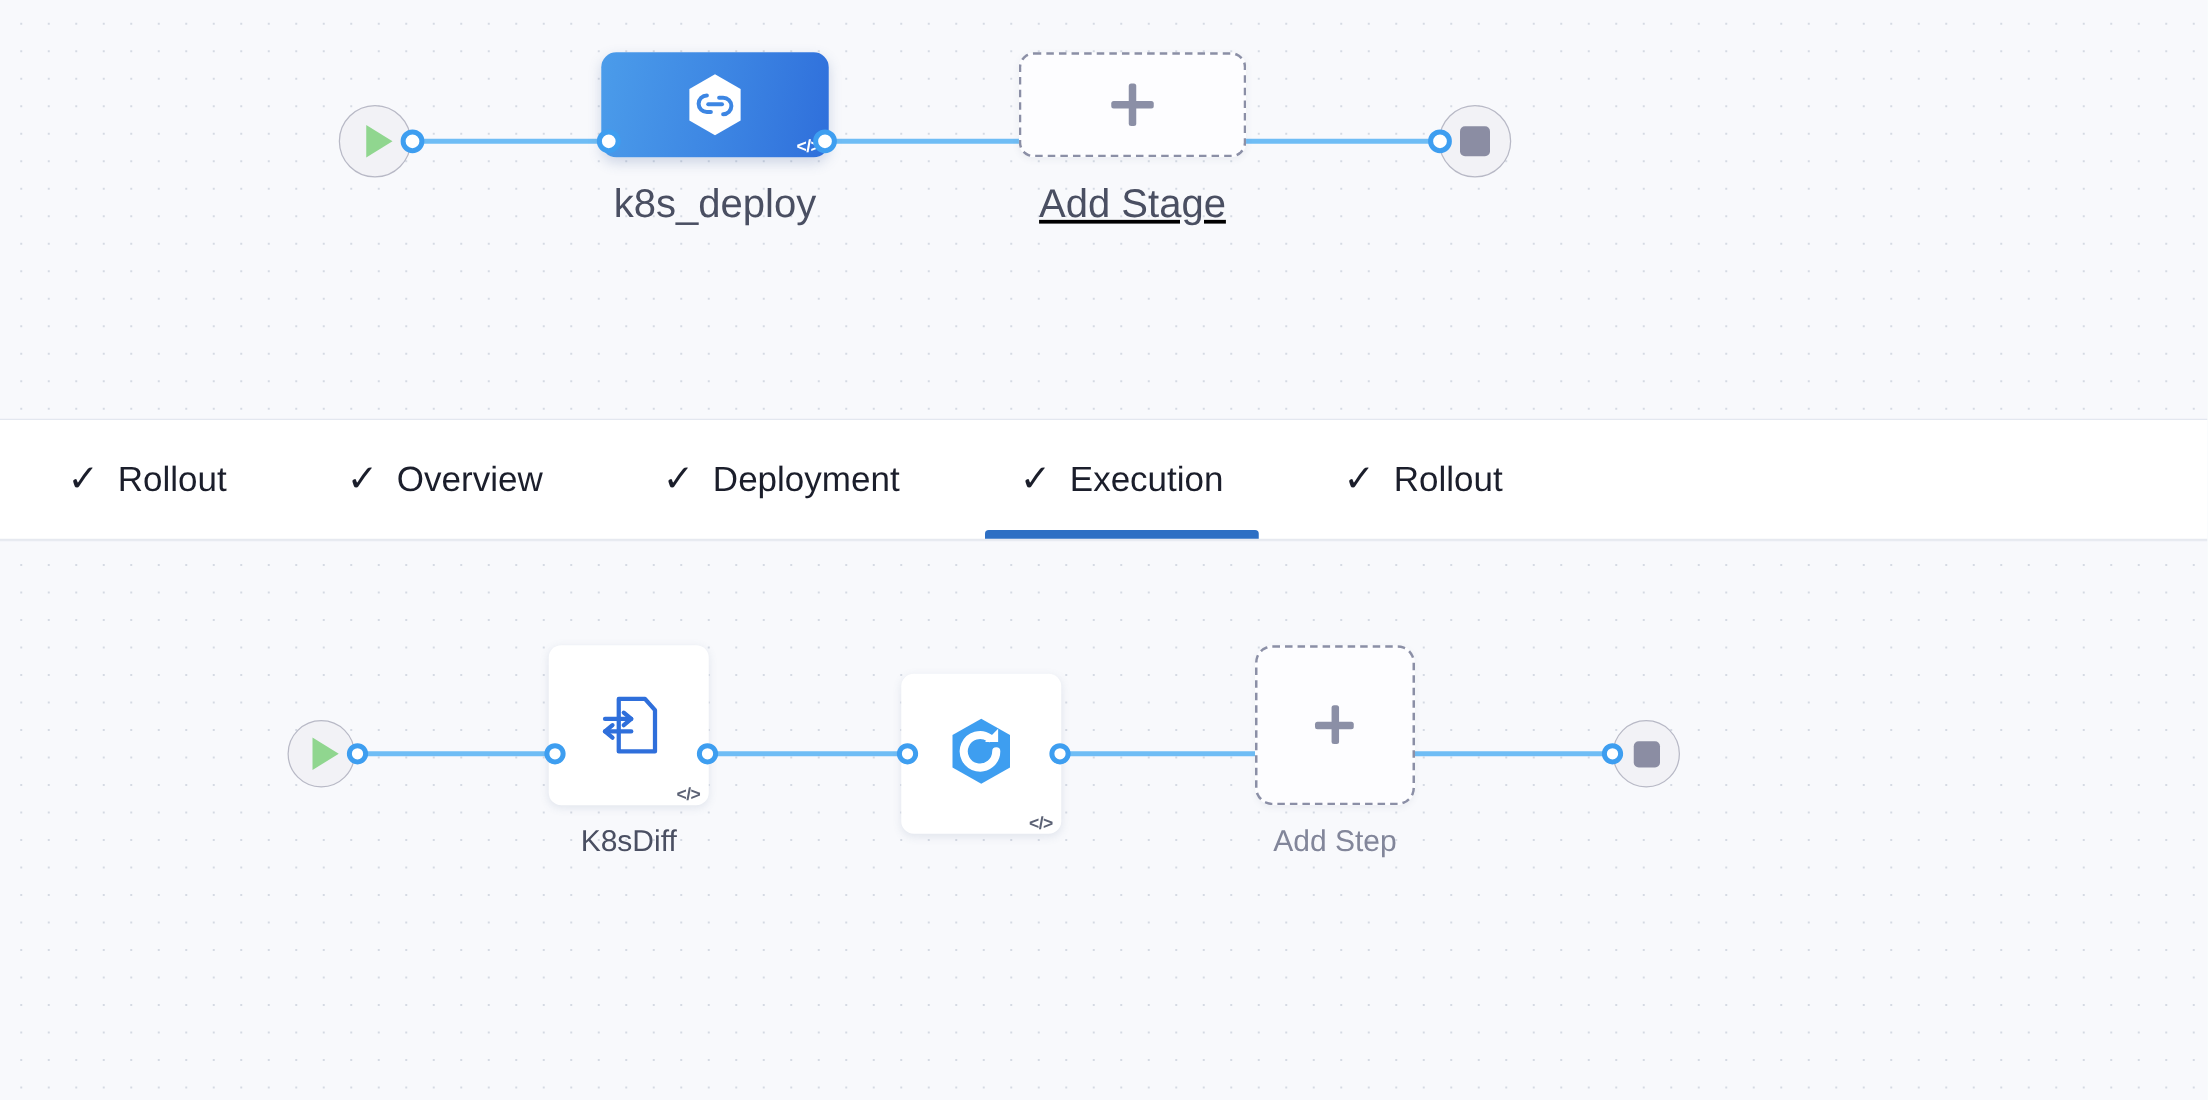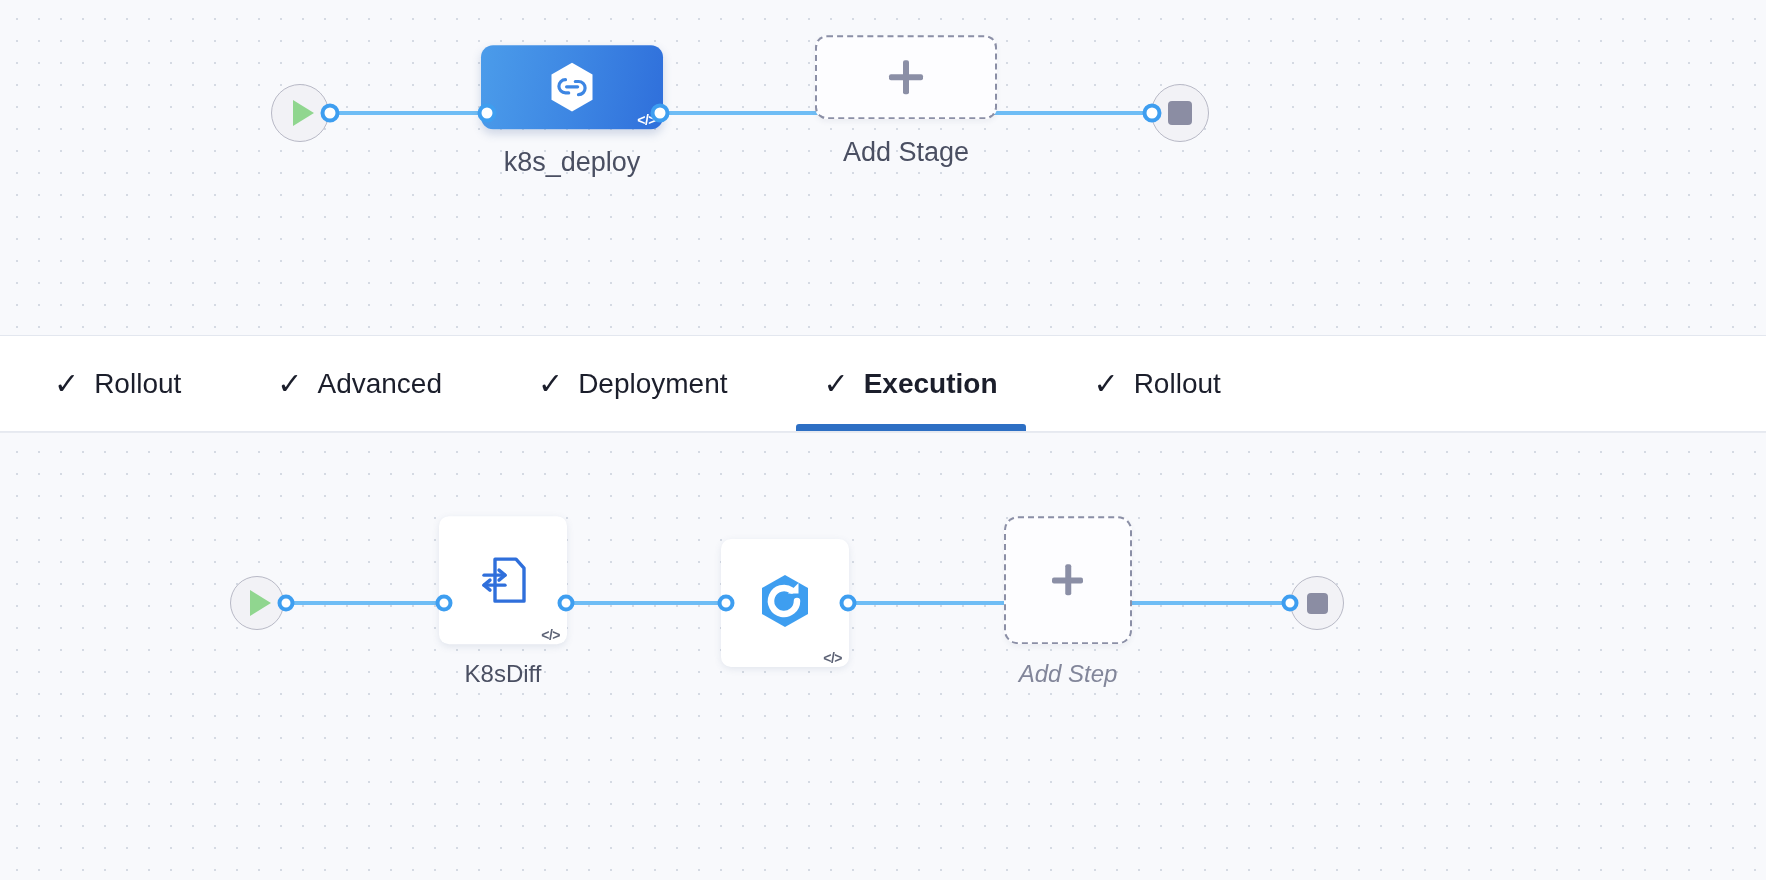--- a/index.html
+++ b/index.html
@@ -187,21 +187,21 @@
   .plus::before { left: 50%; top: 2px;  width: 6px; height: 34px; transform: translateX(-50%); }
   .plus::after  { top: 50%; left: 2px;  height: 6px; width: 34px; transform: translateY(-50%); }
 
   .plus.sm { width: 34px; height: 34px; }
   .plus.sm::before { width: 5.5px; height: 31px; top: 1px; }
   .plus.sm::after  { height: 5.5px; width: 31px; left: 1px; }
 
   
   .caption {
     margin-top: 16px;
-    font-size: 27px;
+    font-size: 32px;
     color: #4a4f62;
     text-align: center;
     line-height: 1.32;
     white-space: nowrap;
   }
   .caption.muted { color: #82869a; }
   .caption.step  { font-size: 24px; margin-top: 14px; white-space: normal; max-width: 180px; }
 
   
   .tabbar {
@@ -227,21 +227,21 @@
     font-size: 30px;
     line-height: 1;
     color: #1b1e2b;
     font-weight: 400;
   }
   .tab .tlabel {
     font-size: 28px;
     color: #1b1e2b;
     white-space: nowrap;
   }
-  .tab.active .tlabel { font-weight: 700; }
+  .tab.active .tlabel { font-weight: 400; }
   .tab.active::after {
     content: "";
     position: absolute;
     left: 0;
     right: 0;
     bottom: 0;
     height: 7px;
     border-radius: 3px 3px 0 0;
     background: #2d6fc4;
   }
@@ -272,21 +272,21 @@
             <path d="M17.5 18.5 a6.6 6.6 0 0 0 0 13.2 h3.2 M30.5 33.5 a6.6 6.6 0 0 0 0 -13.2 h-3.2" fill="none" stroke="#3d86e3" stroke-width="3.2" stroke-linecap="round"></path>
             <path d="M18.6 25.6 h11" fill="none" stroke="#3d86e3" stroke-width="3.2" stroke-linecap="round"></path>
           </svg>
           <span class="code-badge onblue">&lt;/&gt;</span>
         </div>
         <div class="caption">k8s_deploy</div>
       </div>
       <div class="port" style="left:487px; top:113px;"></div>
       <div class="port" style="left:660px; top:113px;"></div>
 
-      <div class="node" style="left:906px; top:103px;">
+      <div class="node" style="left:906px; top:113px;text-decoration:underline;">
         <div class="add-box stage">
           <div class="plus"></div>
         </div>
         <div class="caption">Add Stage</div>
       </div>
 
       <div class="node" style="left:1180px; top:113px;">
         <div class="terminal">
           <div class="stop-sq"></div>
         </div>
@@ -298,21 +298,21 @@
 
   <div class="tabbar">
 
     <div class="tab">
       <span class="tick">✓</span>
       <span class="tlabel">Rollout</span>
     </div>
 
     <div class="tab">
       <span class="tick">✓</span>
-      <span class="tlabel">Advanced</span>
+      <span class="tlabel">Overview</span>
     </div>
 
     <div class="tab">
       <span class="tick">✓</span>
       <span class="tlabel">Deployment</span>
     </div>
 
     <div class="tab active">
       <span class="tick">✓</span>
       <span class="tlabel">Execution</span>
@@ -362,21 +362,21 @@
             <path d="M33 5 L56 18 L56 44 L33 57 L10 44 L10 18 Z" fill="#3e9ef0"></path>
             <path d="M45 31 a13 13 0 1 1 -5.5 -10.6" fill="none" stroke="#ffffff" stroke-width="6.5" stroke-linecap="round"></path>
             <path d="M46.5 13 L46.5 23.5 L36 23.5 Z" fill="#ffffff"></path>
           </svg>
           <span class="code-badge ondark">&lt;/&gt;</span>
         </div>
       </div>
       <div class="port sm" style="left:726px; top:170px;"></div>
       <div class="port sm" style="left:848px; top:170px;"></div>
 
-      <div class="node" style="left:1068px; top:170px;font-style:italic;">
+      <div class="node" style="left:1068px; top:170px;">
         <div class="add-box step">
           <div class="plus sm"></div>
         </div>
         <div class="caption step muted">Add Step</div>
       </div>
 
       <div class="node" style="left:1317px; top:170px;">
         <div class="terminal small">
           <div class="stop-sq small"></div>
         </div>

